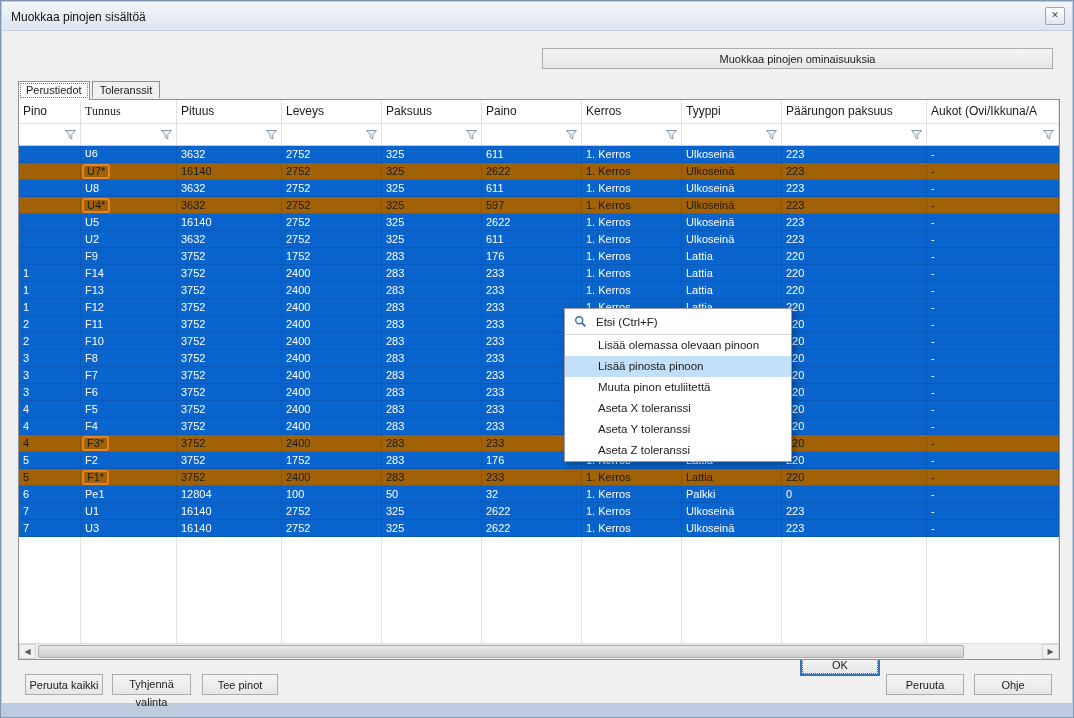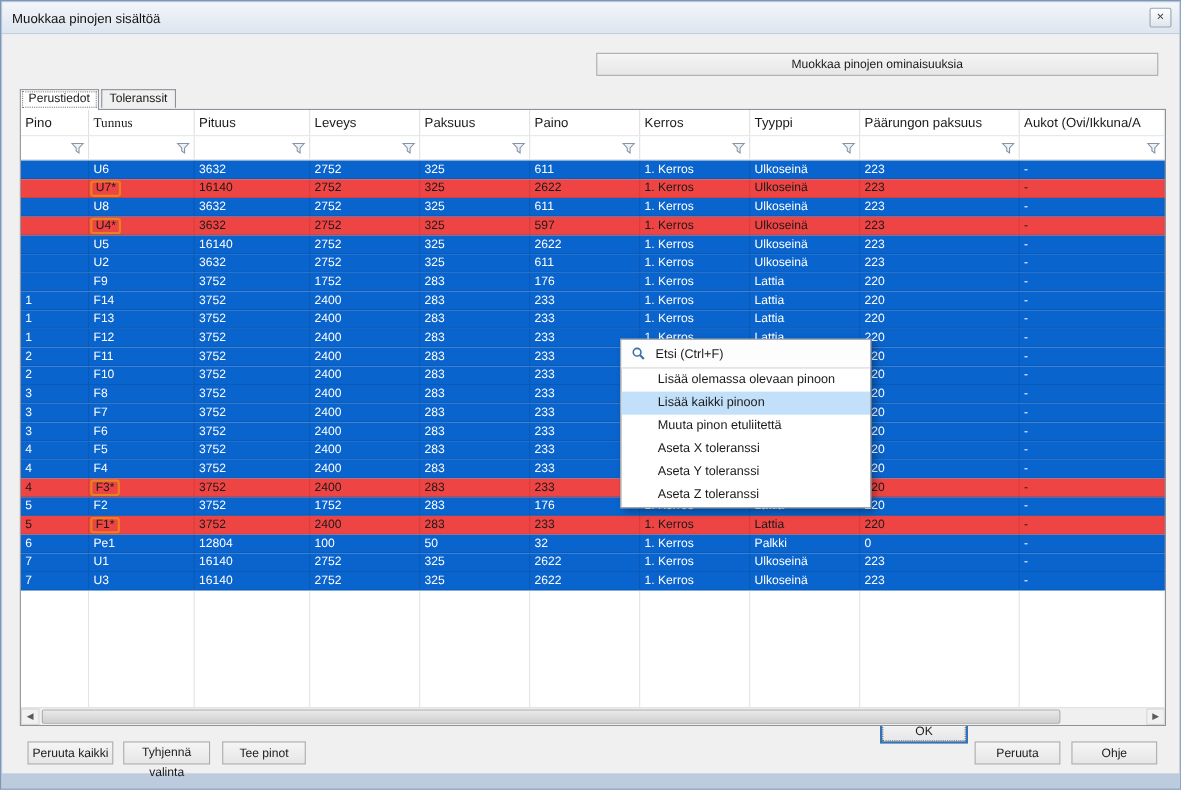--- a/index.html
+++ b/index.html
@@ -56,21 +56,21 @@
   .hcell {
     border-right:1px solid #e0e0e0; padding:4px 3px 0 4px;
     font-size:12px; color:#1a1a1a; overflow:hidden; white-space:nowrap; flex:0 0 auto;
   }
   .gfilter { display:flex; height:22px; background:#fff; border-bottom:1px solid #c9c9c9; flex:0 0 auto; }
   .fcell {
     border-right:1px solid #e0e0e0; display:flex; align-items:center; justify-content:flex-end;
     padding-right:3px; flex:0 0 auto;
   }
   .gbody { flex:0 0 auto; }
-  .grow { display:flex; height:17px; background:#ef4444; color:#1a1a1a; }
+  .grow { display:flex; height:17px; background:#a16207; color:#1a1a1a; }
   .grow.sel { background:#0a64cd; color:#fff; }
   .gcell {
     display:flex; align-items:center;
     border-right:1px solid rgba(0,0,0,0.10); border-bottom:1px solid rgba(0,0,0,0.10);
     padding-left:4px; font-size:11px; white-space:nowrap; overflow:hidden; flex:0 0 auto;
   }
   .mark {
     display:flex; align-items:center; height:15px;
     border:2px solid #e8821e; border-radius:3px; padding:0 3px; margin-left:-3px;
   }
@@ -190,21 +190,21 @@
           </div>
           <div class="fcell" style="width: 132px;">
             <svg width="13" height="12" viewBox="0 0 13 12">
               <path d="M1.5 1.5 H11.5 L7.8 5.5 V10 L5.2 8.3 V5.5 Z" fill="#eef3f8" stroke="#8595a6" stroke-width="1"></path>
             </svg>
           </div>
         </div>
       <div class="gbody" id="gbody">
           <div class="grow sel">
             <div class="gcell" style="width: 62px;"></div>
-            <div class="gcell" style="width: 96px;">U6</div>
+            <div class="gcell" style="width: 96px; font-family: Liberation Mono, monospace;">U6</div>
             <div class="gcell" style="width: 105px;">3632</div>
             <div class="gcell" style="width: 100px;">2752</div>
             <div class="gcell" style="width: 100px;">325</div>
             <div class="gcell" style="width: 100px;">611</div>
             <div class="gcell" style="width: 100px;">1. Kerros</div>
             <div class="gcell" style="width: 100px;">Ulkoseinä</div>
             <div class="gcell" style="width: 145px;">223</div>
             <div class="gcell" style="width: 132px;">-</div>
           </div>
           <div class="grow">
@@ -508,21 +508,21 @@
     <div class="cmenu">
       <div class="cm-search">
         <svg width="13" height="13" viewBox="0 0 13 13">
           <circle cx="5.2" cy="5.2" r="3.5" fill="none" stroke="#3a6ea5" stroke-width="1.4"></circle>
           <line x1="8" y1="8" x2="11.3" y2="11.3" stroke="#3a6ea5" stroke-width="1.9"></line>
         </svg>
         <span>Etsi (Ctrl+F)</span>
       </div>
       <div id="cm-items">
           <div class="cm-item">Lisää olemassa olevaan pinoon</div>
-          <div class="cm-item hl">Lisää kaikki pinoon</div>
+          <div class="cm-item hl">Lisää pinosta pinoon</div>
           <div class="cm-item">Muuta pinon etuliitettä</div>
           <div class="cm-item">Aseta X toleranssi</div>
           <div class="cm-item">Aseta Y toleranssi</div>
           <div class="cm-item">Aseta Z toleranssi</div>
         </div>
     </div>
 
     <button class="btn" id="btn-select-all">Peruuta kaikki</button>
     <button class="btn" id="btn-clear">Tyhjennä valinta</button>
     <button class="btn" id="btn-make">Tee pinot</button>

